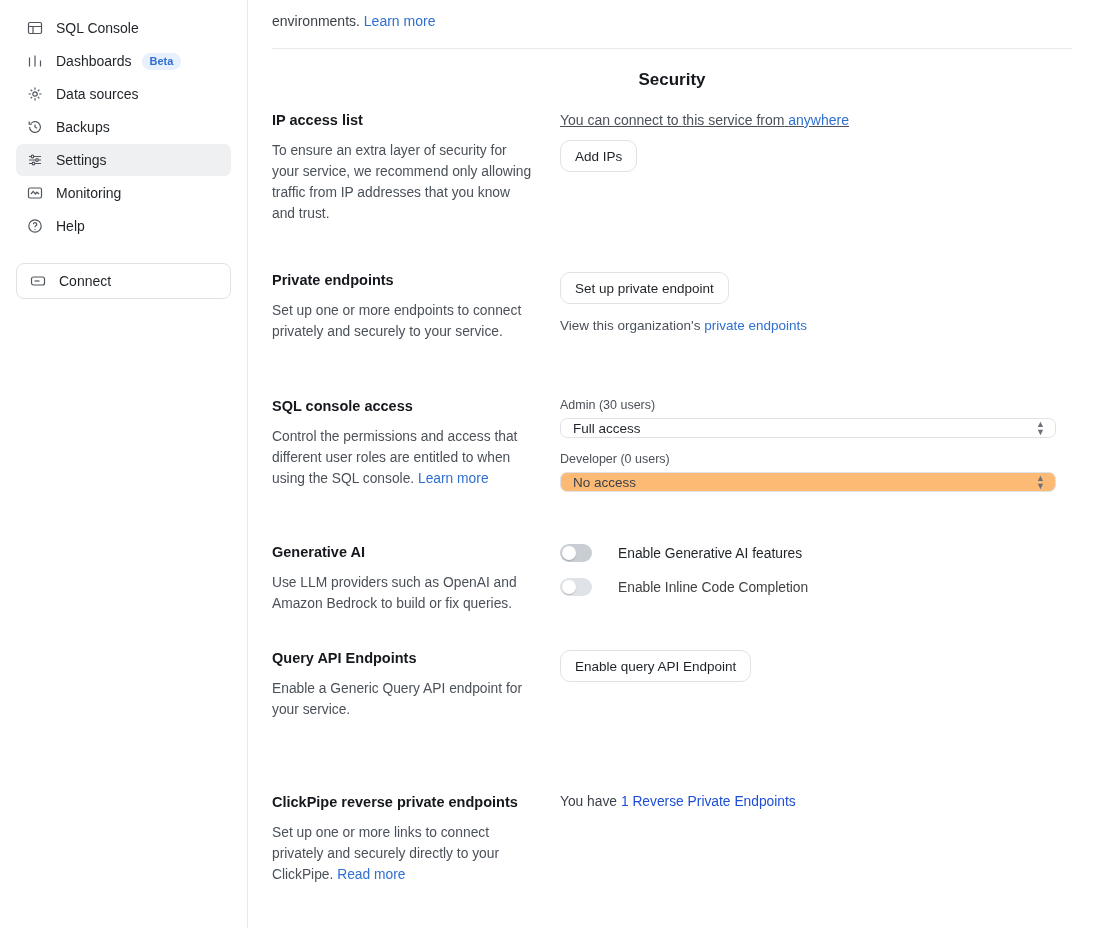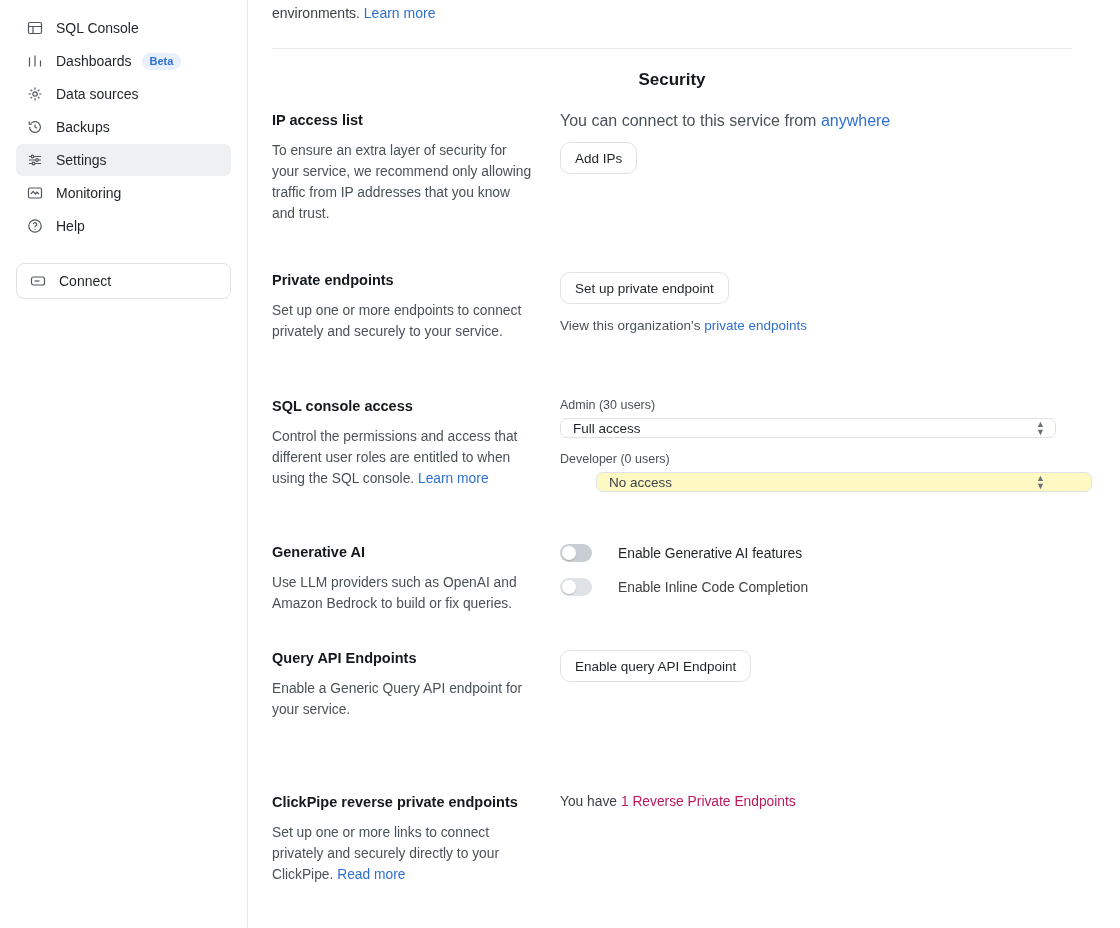--- a/index.html
+++ b/index.html
@@ -87,21 +87,21 @@
     position: relative;
     overflow: hidden;
   }
   .content {
     padding: 0 48px 0 24px;
     width: 100%;
   }
   .top-fragment {
     font-size: 14px;
     color: #3c4149;
-    padding-top: 4px;
+    padding-top: 12px;
     height: 18px;
     line-height: 18px;
     margin-left: 0;
   }
   .top-fragment a { color: #2f6fd0; text-decoration: none; }
   .divider {
     border-top: 1px solid #e8eaed;
     margin: 30px 0 0 0;
   }
   h2.section-title {
@@ -134,23 +134,24 @@
   }
   .row-desc {
     font-size: 13.8px;
     line-height: 21px;
     color: #4b5159;
     margin: 0;
   }
   .row-desc a { color: #2f6fd0; text-decoration: none; }
 
   .muted-line {
-    font-size: 16px;
+    font-size: 14px;
     color: #4b5159;
     margin: 0 0 12px 0;
+    text-decoration: underline;
   }
   .muted-line a { color: #2f6fd0; text-decoration: none; }
 
   .btn {
     display: inline-flex;
     align-items: center;
     justify-content: center;
     height: 32px;
     padding: 0 14px;
     font-size: 13.5px;
@@ -185,23 +186,22 @@
     border-radius: 7px;
     background: #ffffff;
     font-size: 13.5px;
     color: #1f2328;
     display: flex;
     align-items: center;
     padding: 0 12px;
     cursor: pointer;
   }
   .select-box.disabled {
-    background: #fef9c3;
+    background: #fdba74;
     color: #3c4149;
-    margin-left: 36px;
   }
   .select-arrows {
     position: absolute;
     right: 11px;
     top: 50%;
     transform: translateY(-50%);
     font-size: 9px;
     line-height: 8px;
     color: #6b7176;
     text-align: center;
@@ -235,21 +235,21 @@
     background: #ffffff;
     box-shadow: 0 1px 1px rgba(0,0,0,.18);
   }
   .toggle-label { font-size: 13.8px; color: #1f2328; }
   .toggle-label.disabled { color: #404040; }
 
   .you-have {
     font-size: 13.8px;
     color: #3c4149;
   }
-  .you-have a { color: #be185d; text-decoration: none; }
+  .you-have a { color: #1d4ed8; text-decoration: none; }
 </style>
 </head>
 <body>
 
 <div class="app">
 
   <aside class="sidebar">
     <nav class="nav">
 
       <div class="nav-item">

